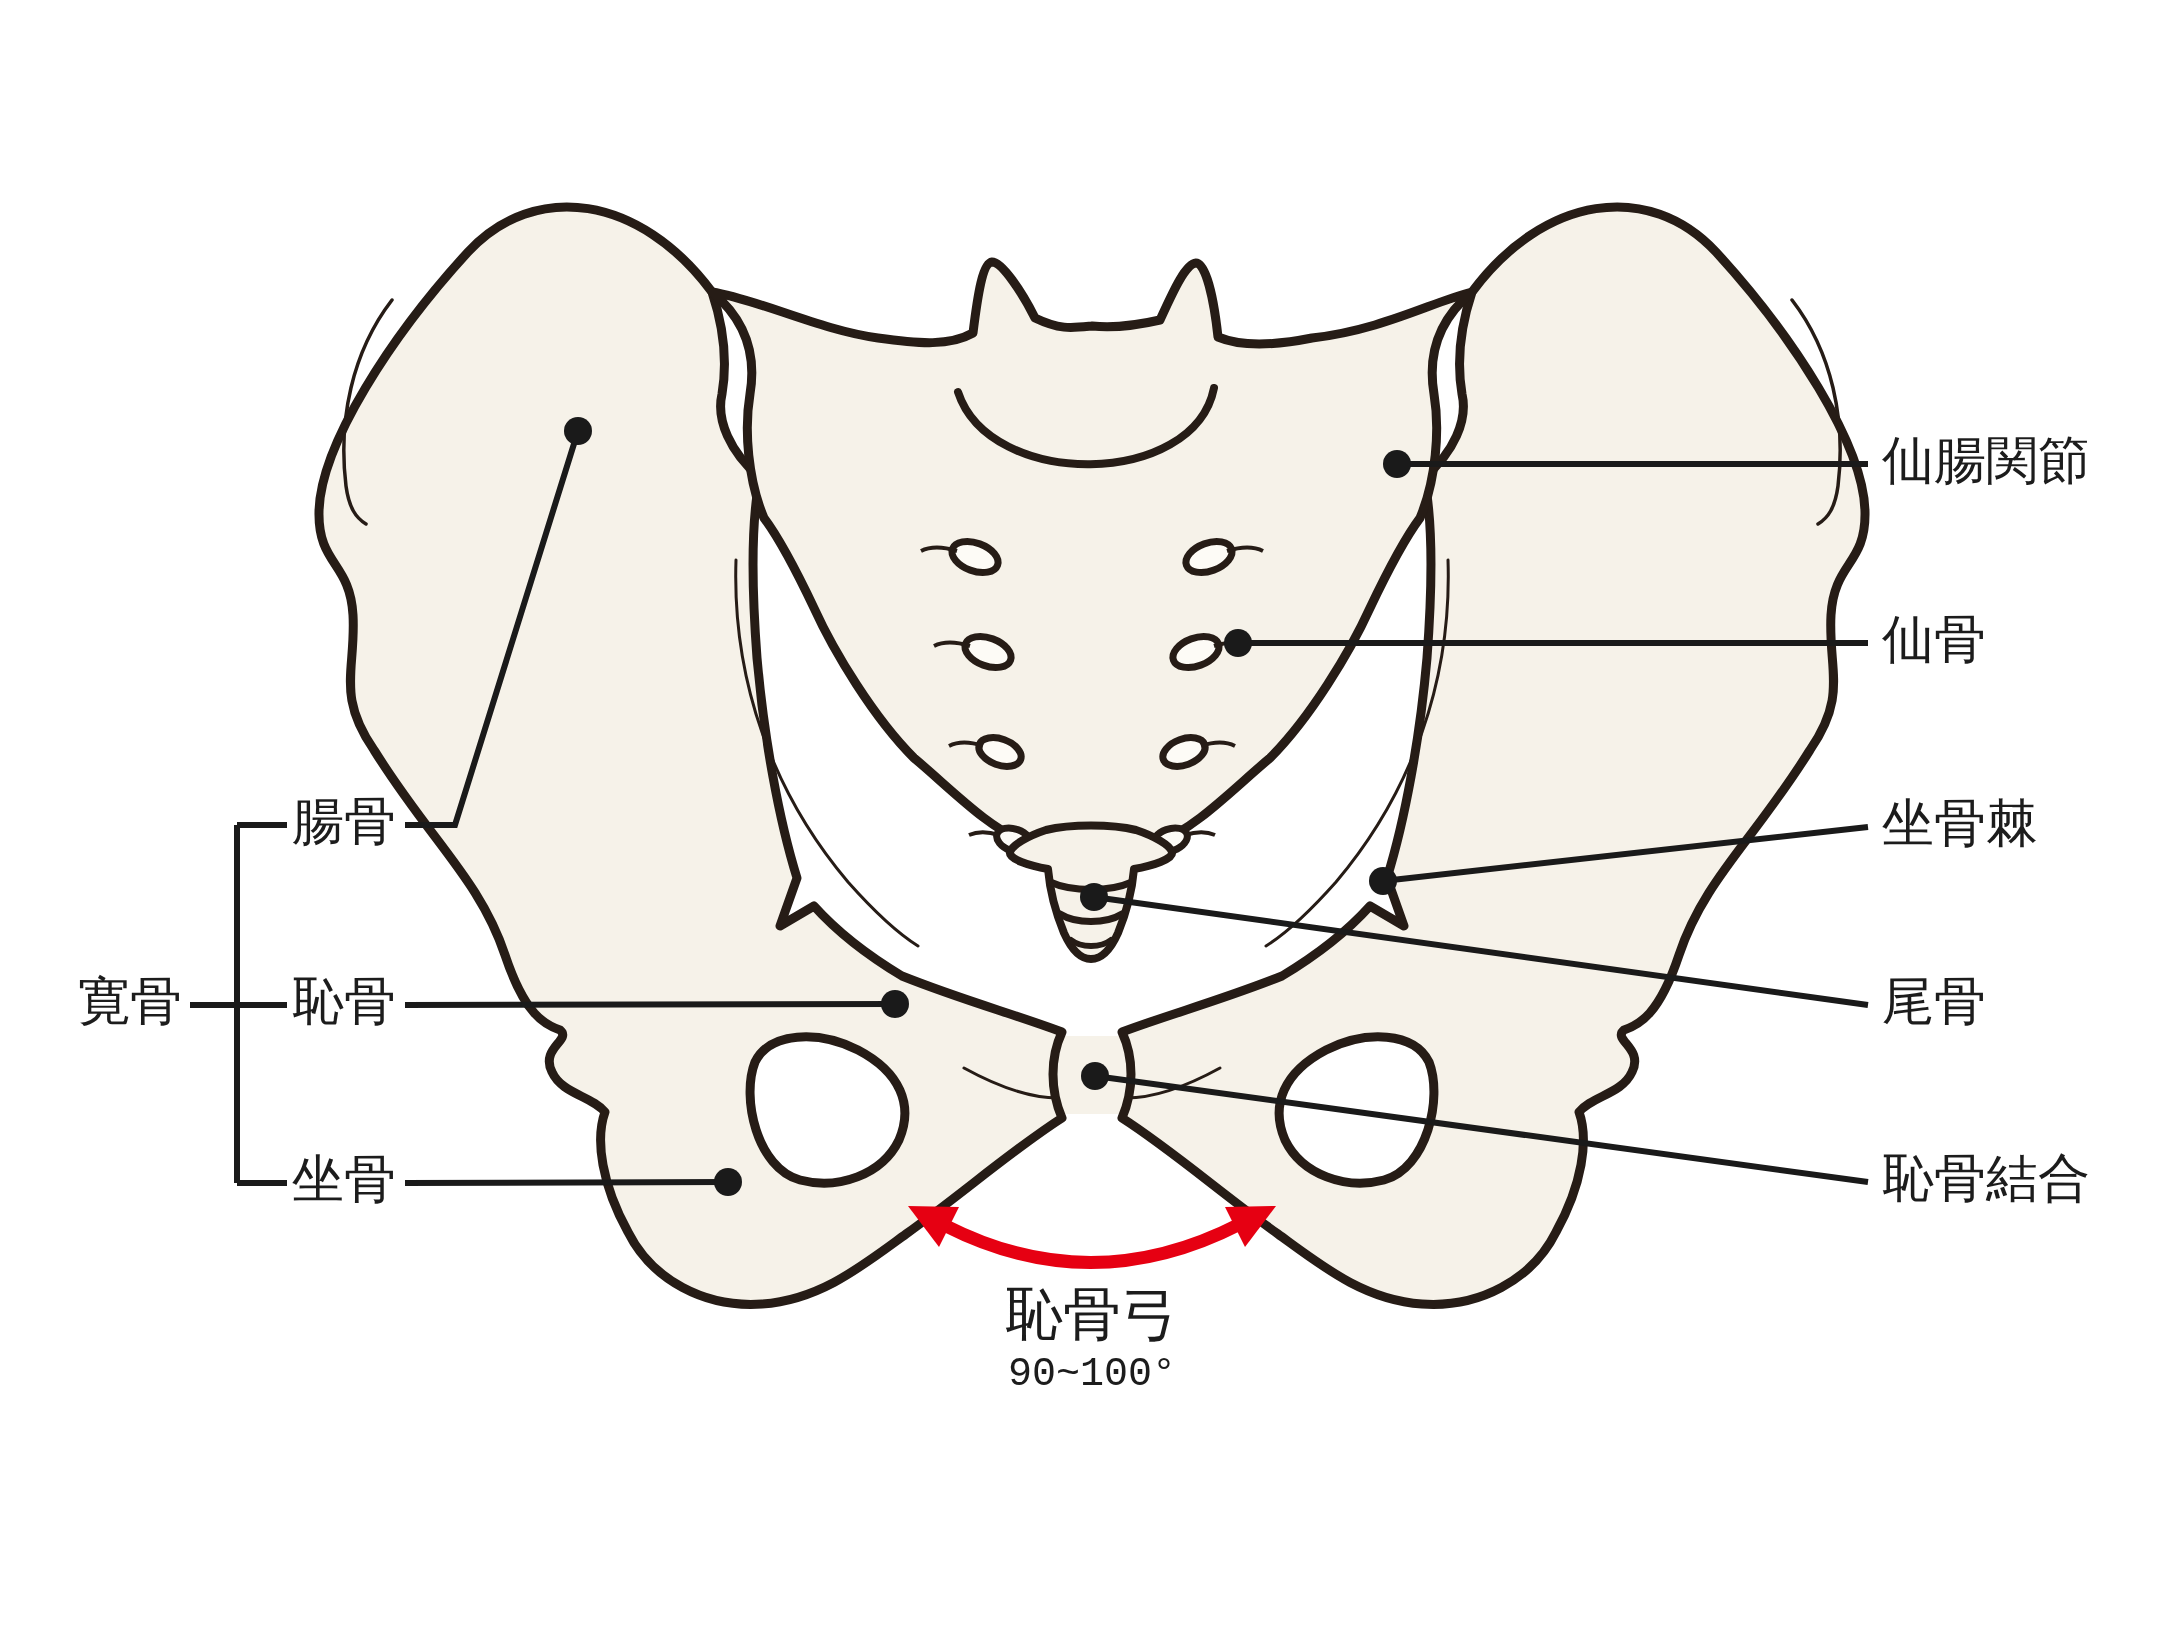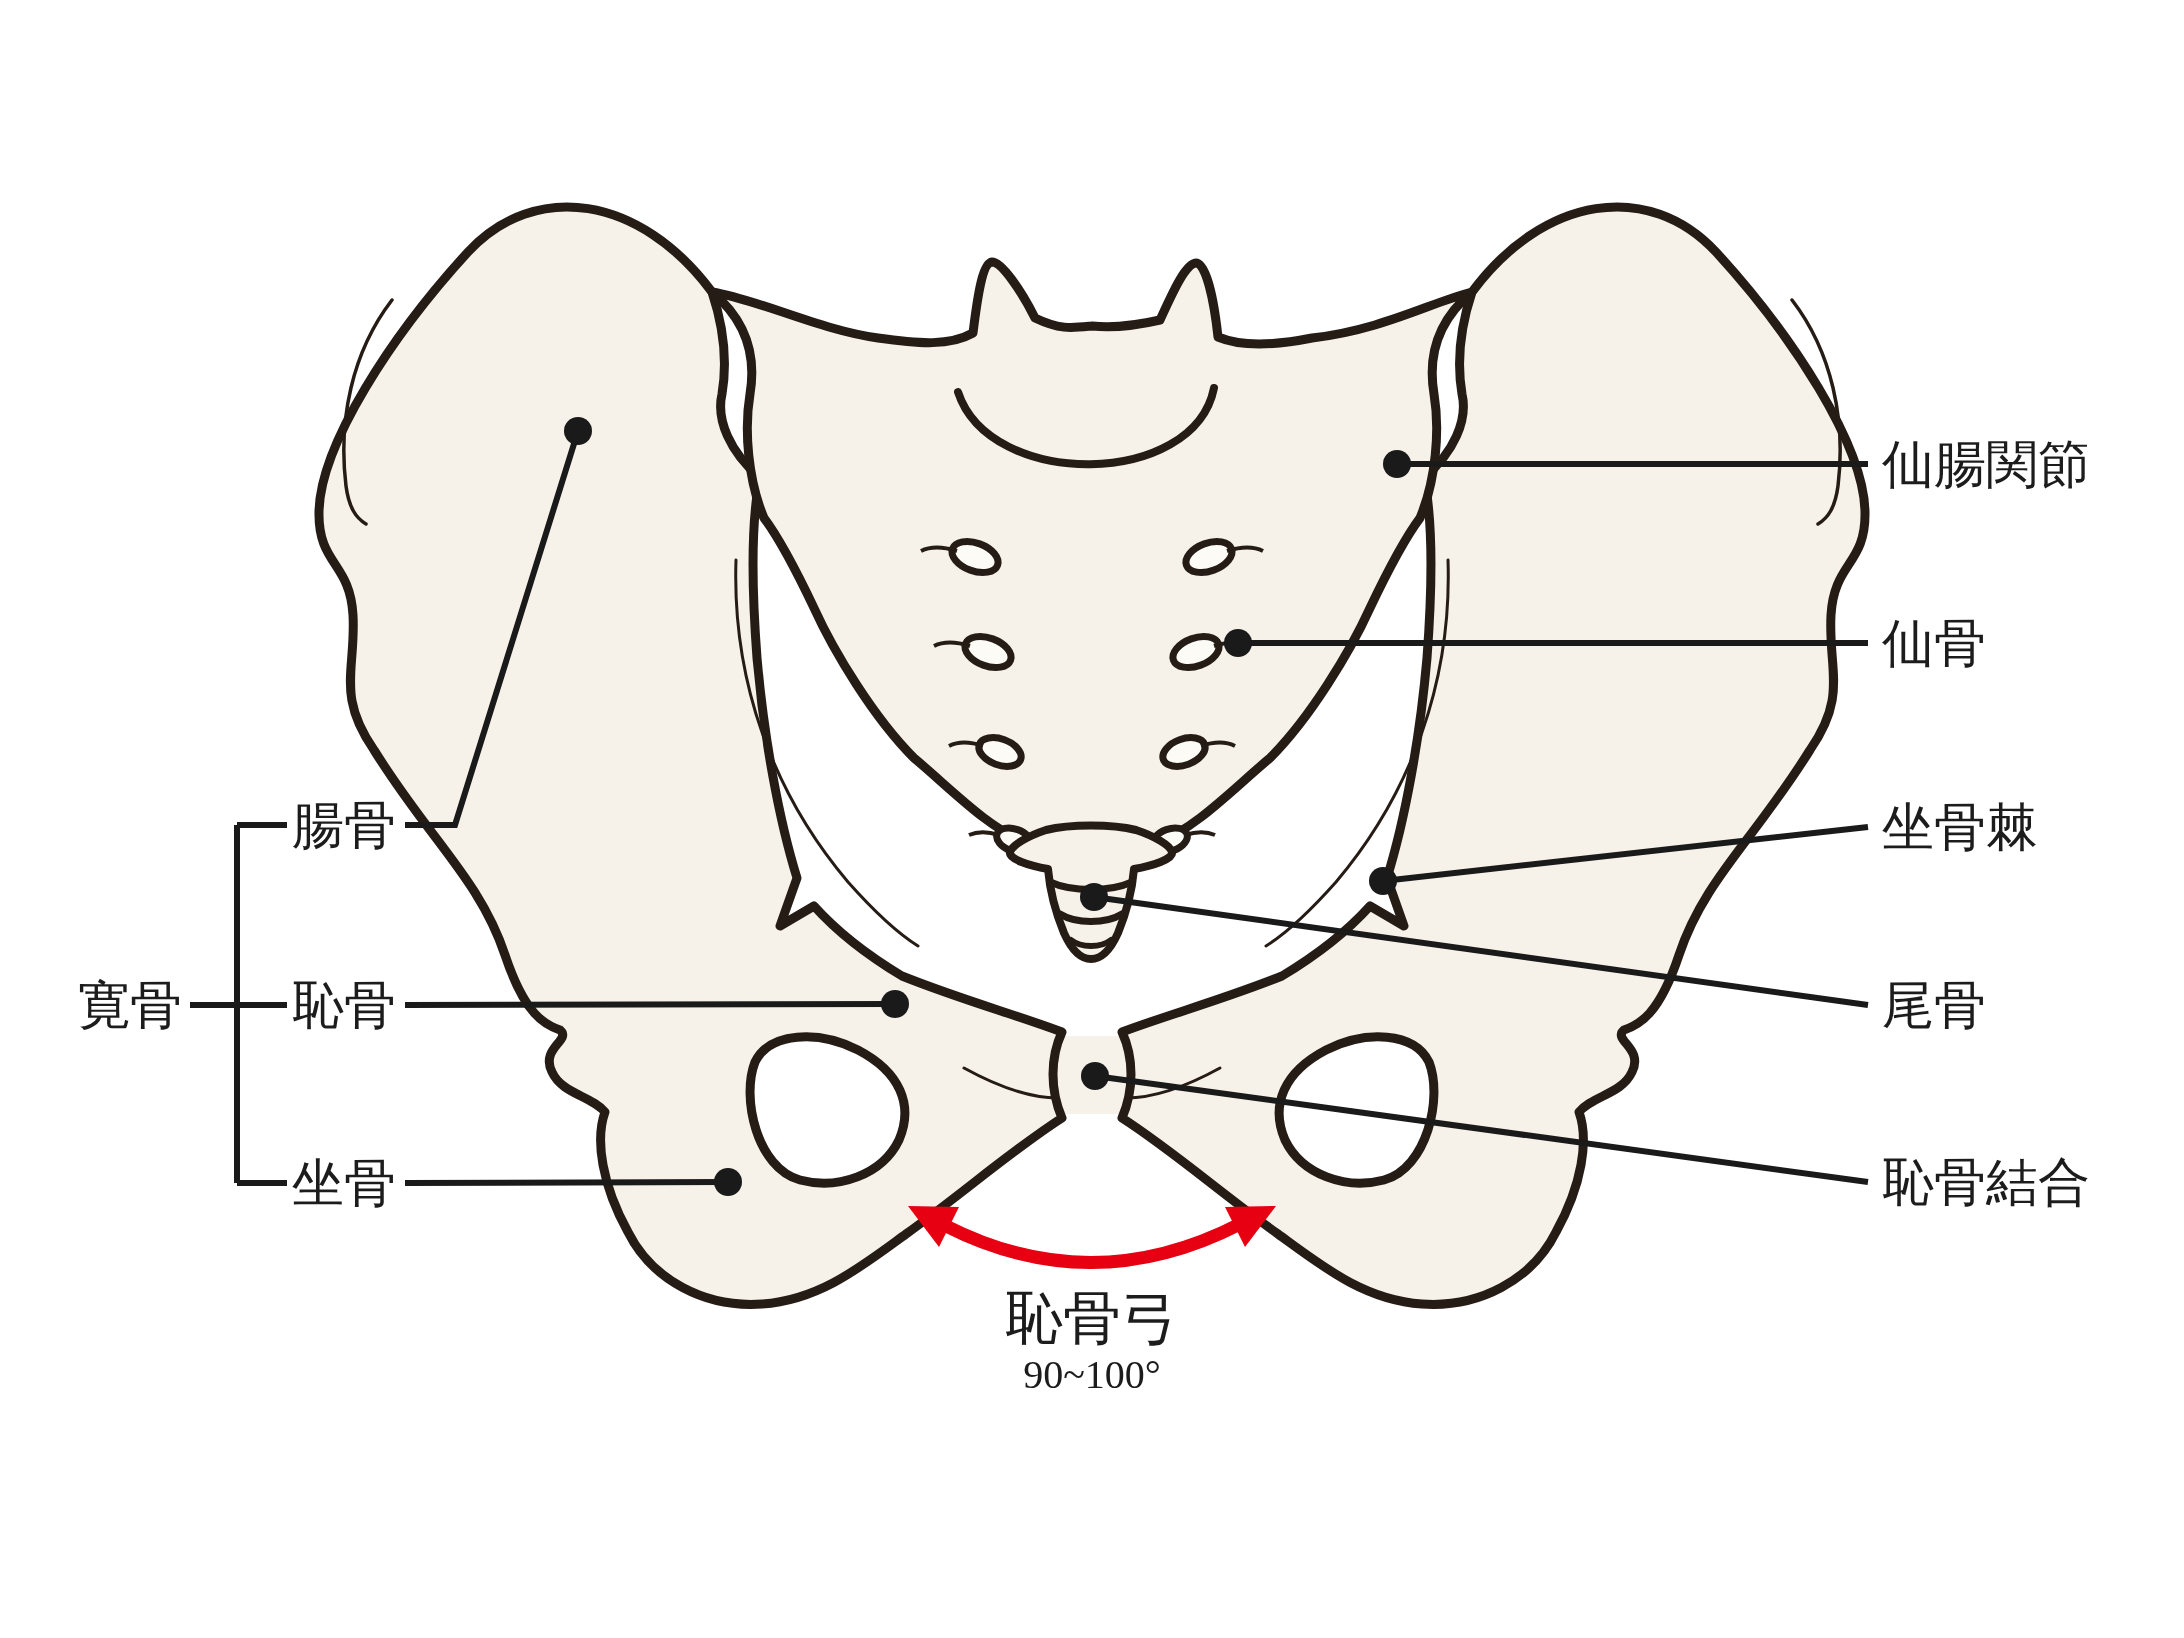--- a/index.html
+++ b/index.html
@@ -1,17 +1,17 @@
 <!DOCTYPE html>
 <html><head>
 <meta charset="utf-8">
 <style>
   html,body{margin:0;padding:0;background:#ffffff;}
   .stage{position:relative;width:2184px;height:1638px;background:#ffffff;overflow:hidden;
-         font-family:Liberation Serif, serif;}
+         font-family:Liberation Mono, monospace;}
   svg{position:absolute;left:0;top:0;}
   text{fill:#1c1c1c;}
   .lbl{font-size:52px;}
   .arch-lbl{font-size:58px;}
   .angle-lbl{font-size:40px;}
 </style>
 </head>
 <body>
 
 <div class="stage">

